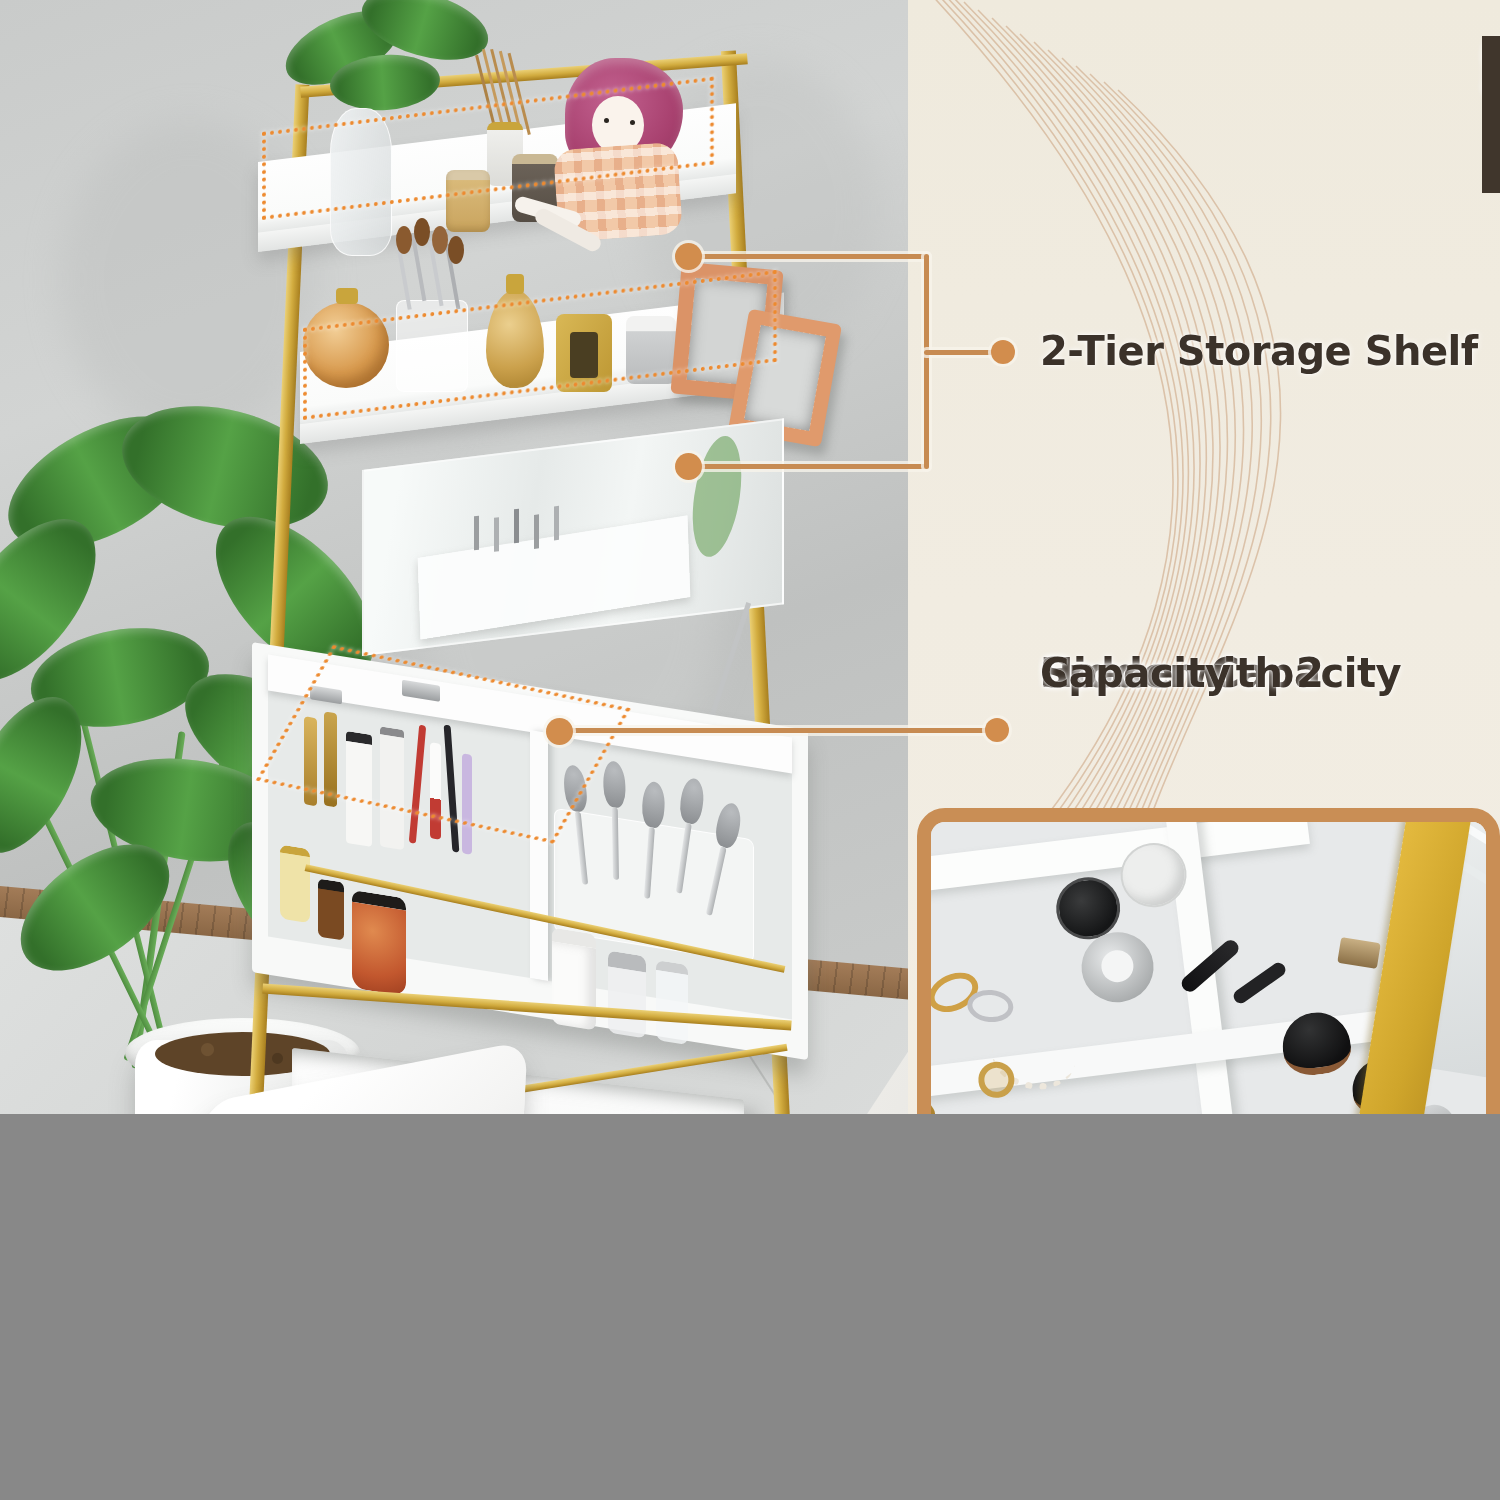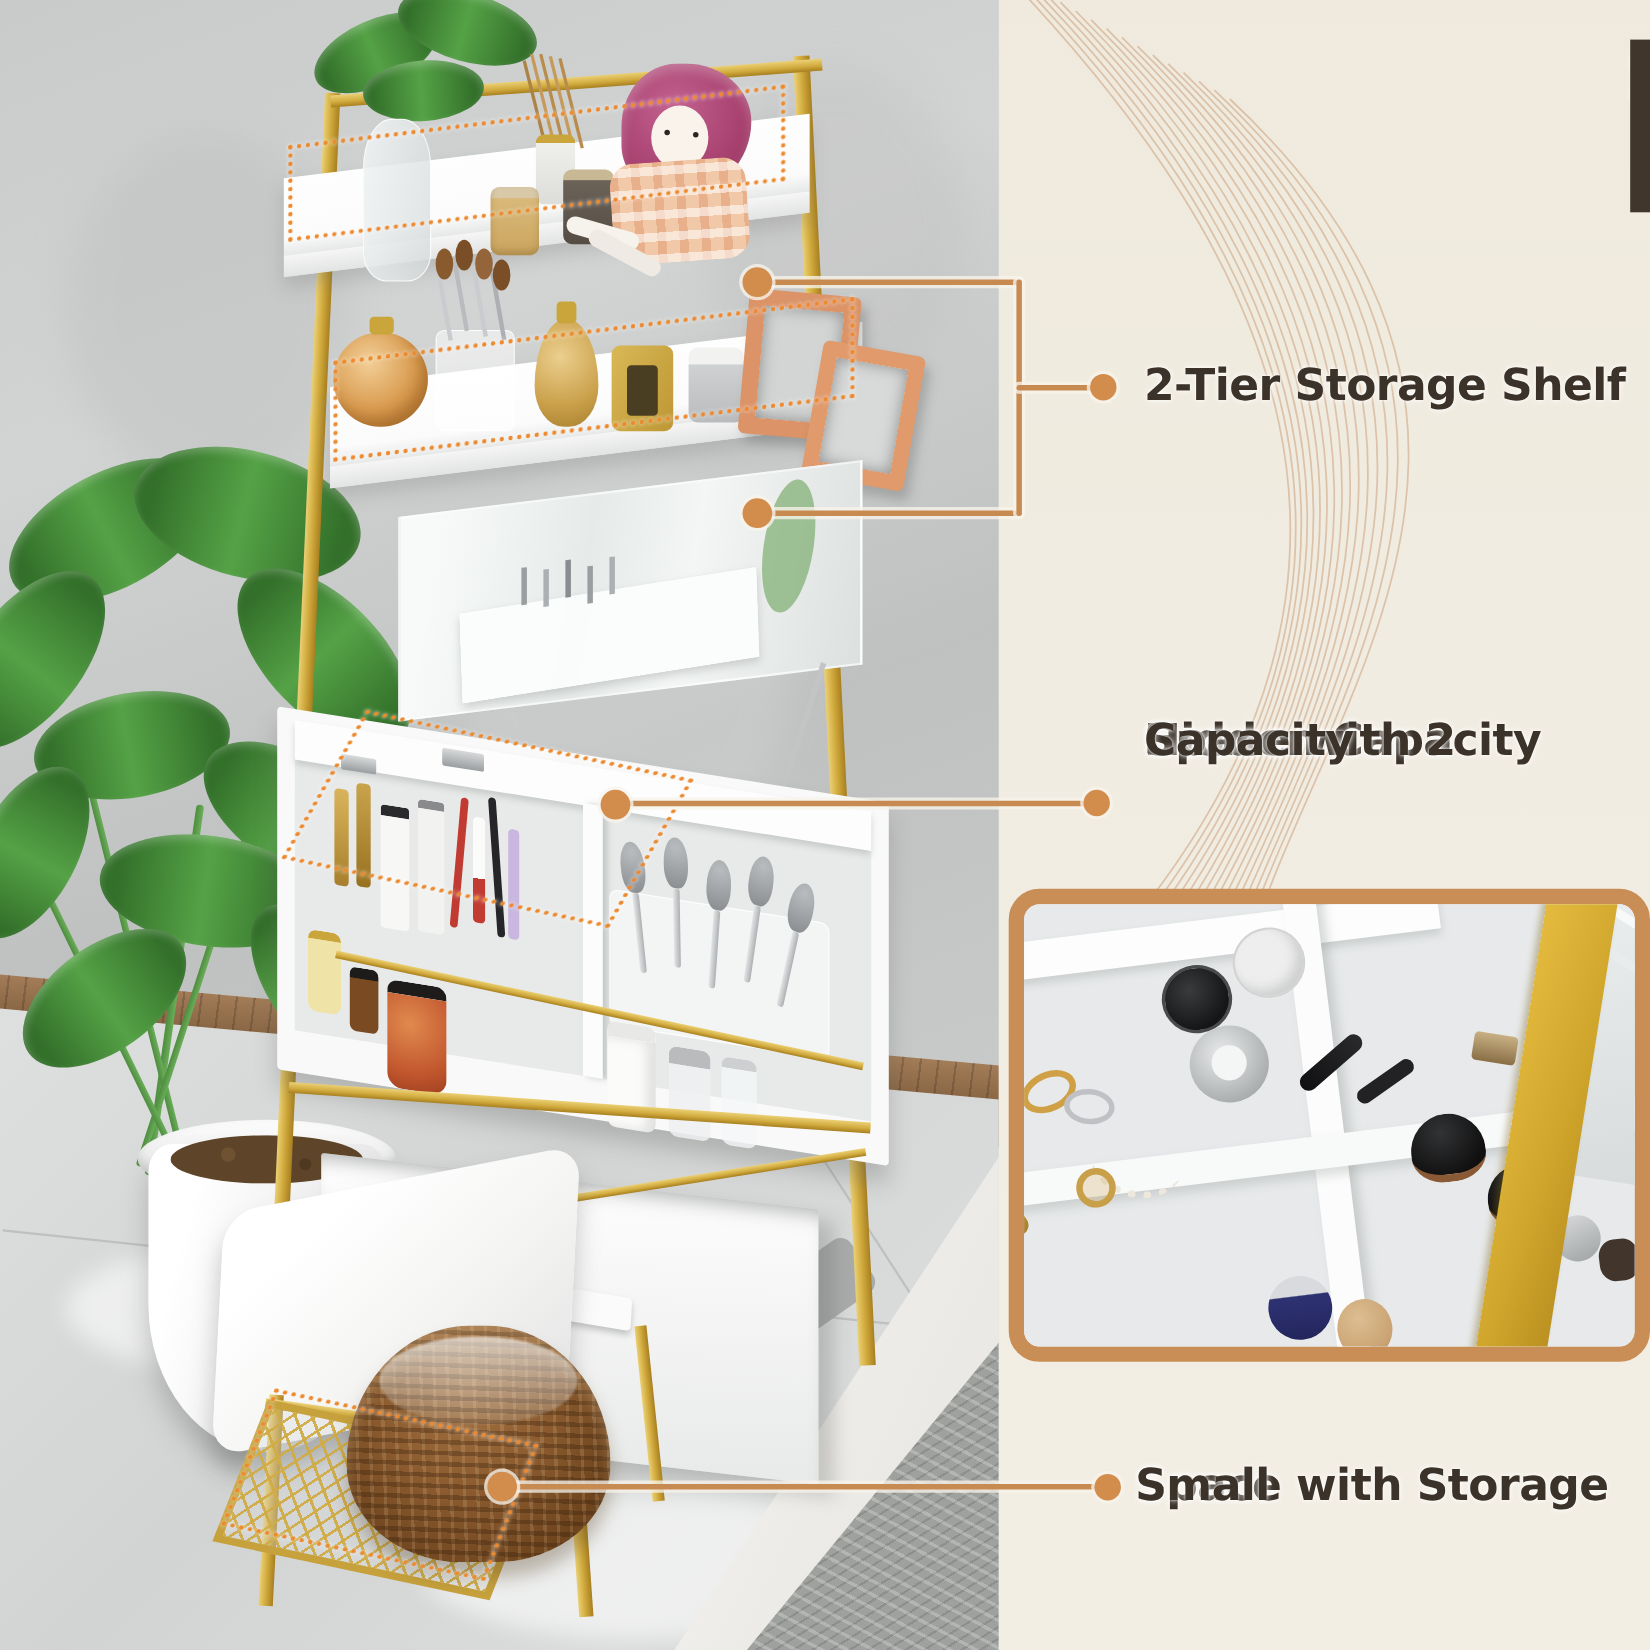--- a/index.html
+++ b/index.html
@@ -2,21 +2,21 @@
 <html style="--panel-bg: #F0EBDF; --ink: #3B322A; --title-bar: #40362C; --accent-line: #C78B52; --dot: #D28D4D; --dotted-outline: #ED8A2F; --gold: #D6B54B; --gold-dark: #AE8826; --inset-border: #C98E55; --swirl: #C79A74; --wall: #C7C9C8; --floor: #D8DAD9; --wood: #8A6845;"><head>
 <meta charset="utf-8">
 <style>
   :root{
     --panel-bg:#F0EBDF; --ink:#3B322A; --title-bar:#40362C;
     --accent-line:#C78B52; --dot:#D28D4D; --dotted-outline:#ED8A2F;
     --gold:#D6B54B; --gold-dark:#AE8826; --inset-border:#C98E55;
     --swirl:#C79A74; --wall:#C7C9C8; --floor:#D8DAD9; --wood:#8A6845;
   }
   html,body{margin:0;padding:0;background:#888;}
-  .stage{position:relative;width:1500px;height:1500px;overflow:hidden;background:var(--panel-bg);font-family:"DejaVu Sans",sans-serif;}
+  .stage{position:relative;width:1500px;height:1114px;overflow:hidden;background:var(--panel-bg);font-family:"DejaVu Sans",sans-serif;}
   .stage *{position:absolute;box-sizing:border-box;}
 
   
   .photo{left:0;top:0;width:908px;height:1500px;overflow:hidden;background:var(--wall);}
   .wall{left:0;top:0;width:908px;height:1120px;
     background:linear-gradient(160deg,#C9CBCA 0%,#D2D4D3 30%,#BFC1C0 62%,#CBCDCC 100%);}
   .wall-blotch{border-radius:50%;filter:blur(18px);opacity:.35;}
   .baseboard{left:-30px;top:928px;width:980px;height:74px;transform:rotate(5.2deg);
     background:linear-gradient(180deg,#A37C58,#82603F 55%,#6E4E31);
     background-image:repeating-linear-gradient(92deg,rgba(0,0,0,.16) 0 2px,transparent 2px 16px),linear-gradient(180deg,#A37C58,#82603F 55%,#6E4E31);}

